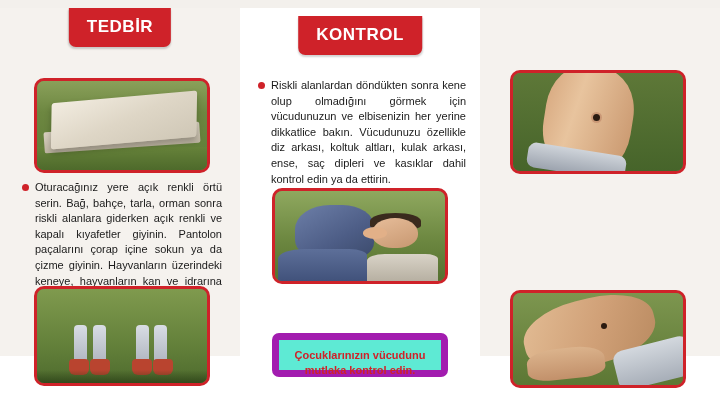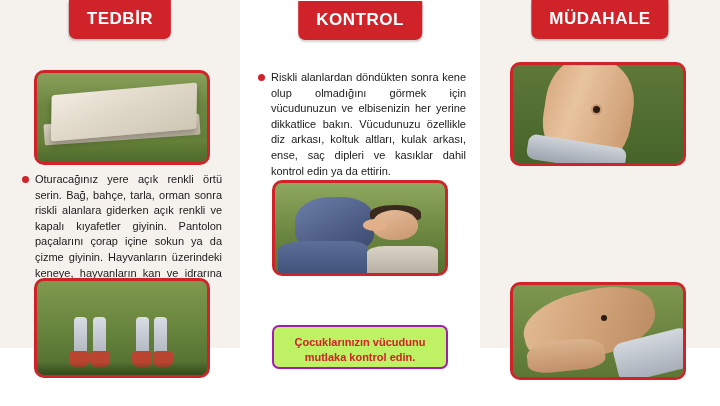--- a/index.html
+++ b/index.html
@@ -31,20 +31,21 @@
     position: absolute;
     left: 0; top: 0;
     width: 720px; height: 406px;
     display: flex;
   }
   .col {
     position: relative;
     width: 240px;
     height: 348px;
     box-sizing: border-box;
+    margin-top: 8px;
   }
   .col-1 { background: #f5f2ee; }
   .col-2 { background: #ffffff; }
   .col-3 { background: #f5f2ee; }
 
   .header-box {
     position: absolute;
     top: 0;
     left: 50%;
     transform: translateX(-50%);
@@ -264,23 +265,23 @@
     margin-right: 6px;
   }
   .body-text {
     font-size: 11px;
     line-height: 1.42;
     color: #1a1a1a;
     text-align: justify;
   }
   .callout {
     position: absolute;
-    border: 2px solid #a21caf;
+    border: 7px solid #a21caf;
     border-radius: 7px;
-    background: #bef264;
+    background: #5eead4;
     color: #cf2229;
     font-weight: bold;
     font-size: 11px;
     line-height: 1.35;
     text-align: center;
     padding: 8px 6px;
     box-sizing: border-box;
   }
 </style>
 </head>
@@ -317,21 +318,21 @@
           <div class="boot b1"></div>
             <div class="boot b2"></div>
           <div class="boot b3"></div>
             <div class="boot b4"></div>
           <div class="shadowgrass"></div>
         </div>
       </div>
     </div>
 
     <div class="col col-2">
-      <div class="header-box" style="top:1px;">KONTROL</div>
+      <div class="header-box" style="top:8px;">KONTROL</div>
 
       <div class="textblock" style="left:18px; top:70px; width:208px;">
         <span class="bullet"></span>
         <span class="body-text">Riskli alanlardan döndükten sonra kene olup olmadığını görmek için vücudunuzun ve elbisenizin her yerine dikkatlice bakın. Vücudunuzu özellikle diz arkası, koltuk altları, kulak arkası, ense, saç dipleri ve kasıklar dahil kontrol edin ya da ettirin.</span>
       </div>
 
       <div class="photo ph-check" style="left:32px; top:180px; width:176px; height:96px;">
         <div class="inner">
           <div class="woman-scarf"></div>
           <div class="woman-body"></div>
@@ -339,21 +340,20 @@
           <div class="child-head"></div>
           <div class="child-body"></div>
           <div class="hand"></div>
         </div>
       </div>
 
       <div class="callout" style="left:32px; top:325px; width:176px; height:44px;">Çocuklarınızın vücudunu mutlaka kontrol edin.</div>
     </div>
 
     <div class="col col-3">
-      <div class="header-box" style="top:0;">MÜDAHALE</div>
 
       <div class="photo ph-arm" style="left:30px; top:62px; width:176px; height:104px;">
         <div class="inner">
           <div class="limb"></div>
           <div class="sock"></div>
           <div class="tick"></div>
         </div>
       </div>
 
 

